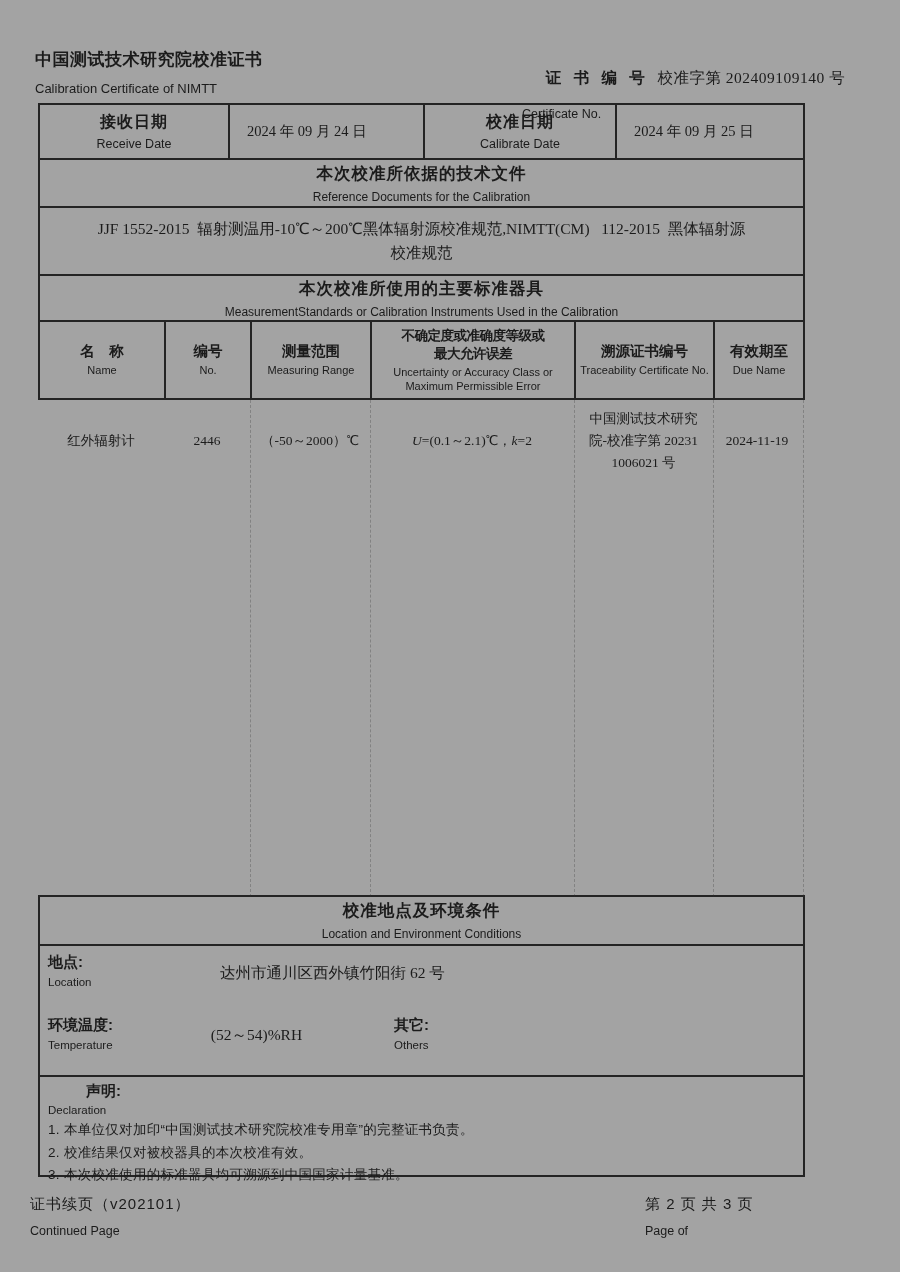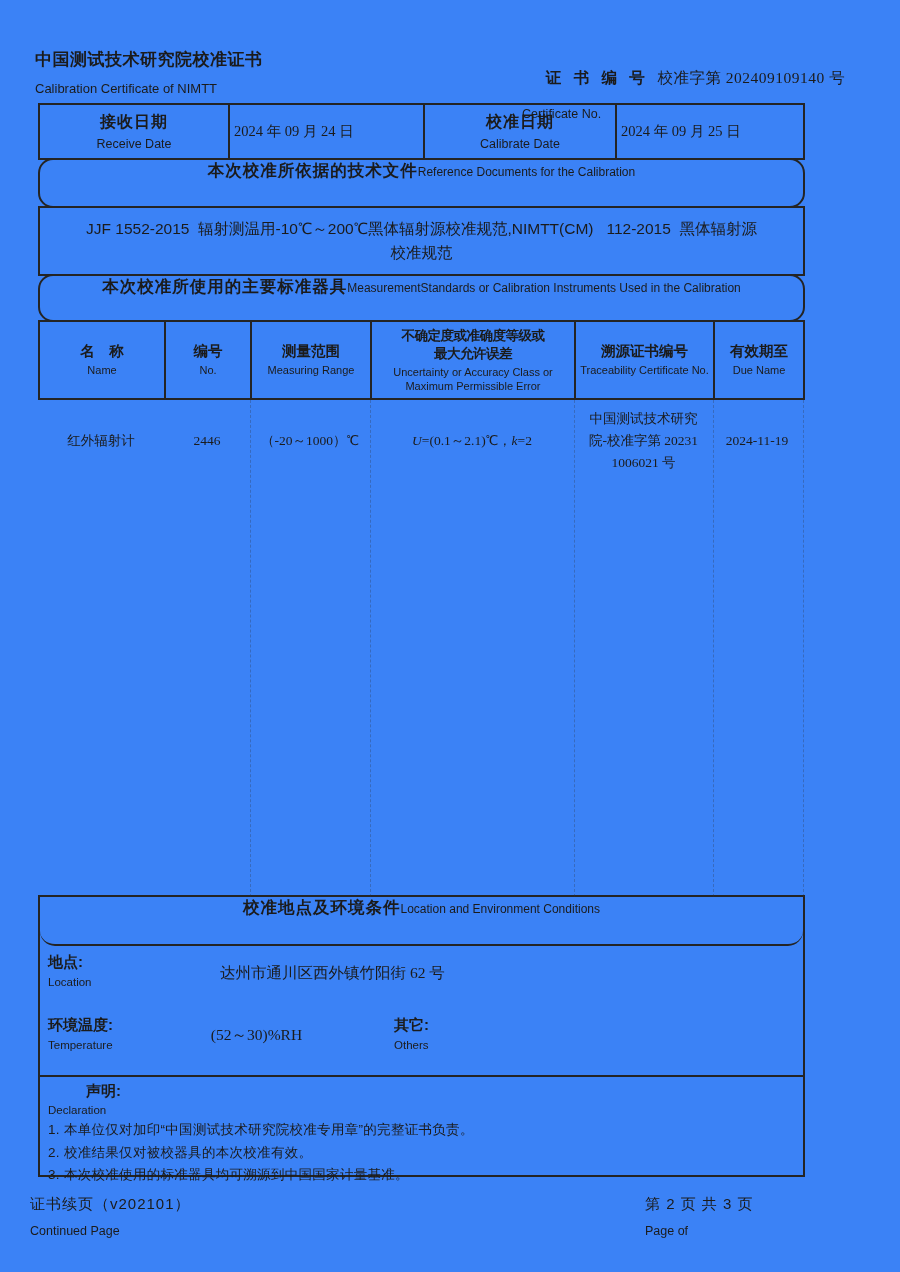--- a/index.html
+++ b/index.html
@@ -3,21 +3,21 @@
 <meta charset="utf-8">
 <style>
   * { box-sizing: border-box; margin: 0; padding: 0; }
   html, body { background: #ffffff; }
   body {
     width: 900px; height: 1272px;
     font-family: "Liberation Sans", sans-serif;
     color: #1b1b1b;
     position: relative;
   }
-  .page { position: relative; width: 900px; height: 1272px; background: #3b82f6; overflow: hidden; }
+  .page { position: relative; width: 900px; height: 1272px; background: #a3a3a3; overflow: hidden; }
 
   
   .hdr-left { position: absolute; left: 35px; top: 48px; }
   .hdr-title-cn { font-size: 17px; font-weight: bold; letter-spacing: 0.5px; }
   .hdr-title-en { font-size: 13px; margin-top: 10px; }
   .hdr-right { position: absolute; left: 520px; top: 50px; }
   .cert-line { font-size: 15.5px; white-space: pre; }
   .cert-label { font-weight: bold; letter-spacing: 4px; }
   .cert-value { font-family: "Liberation Serif", serif; letter-spacing: 0.5px; }
   .cert-en { font-size: 12.5px; margin-left: 2px; }
@@ -26,29 +26,29 @@
   .main { position: absolute; left: 38px; top: 103px; width: 767px; }
   .tbl, .boxrow { border: 2px solid #242424; background: transparent; }
   .stack { margin-top: -2px; }
 
   .dates { display: grid; grid-template-columns: 190px 195px 192px 186px; height: 57px; }
   .dates .cell { border-right: 2px solid #242424; display: flex; flex-direction: column; justify-content: center; }
   .dates .cell:last-child { border-right: none; }
   .lblblock { text-align: center; }
   .lbl-cn { font-size: 16px; font-weight: bold; letter-spacing: 1px; }
   .lbl-en { font-size: 12.5px; margin-top: 4px; }
-  .dateval { font-family: "Liberation Serif", serif; font-size: 14.5px; padding-left: 4px; white-space: pre; }
-
-  .title-row { text-align: center; display: flex; flex-direction: row; justify-content: center; border-radius: 15px; }
+  .dateval { font-family: "Liberation Serif", serif; font-size: 14.5px; padding-left: 17px; white-space: pre; }
+
+  .title-row { text-align: center; display: flex; flex-direction: column; justify-content: center; }
   .title-cn { font-size: 16.5px; font-weight: bold; letter-spacing: 1px; }
   .title-en { font-size: 12px; margin-top: 5px; }
   .h50 { height: 50px; }
   .h48 { height: 48px; }
 
-  .ref-content { height: 70px; text-align: center; font-family: Liberation Sans, sans-serif; font-size: 15.5px; padding-top: 9px; line-height: 24px; }
+  .ref-content { height: 70px; text-align: center; font-family: Liberation Serif, serif; font-size: 15.5px; padding-top: 9px; line-height: 24px; }
   .ref-line { white-space: pre-wrap; }
 
   .std-header { display: grid; grid-template-columns: 126px 86px 120px 204px 139px 88px; height: 80px; }
   .std-header .cell { border-right: 2px solid #242424; display: flex; flex-direction: column; justify-content: center; text-align: center; padding: 1px 2px; }
   .std-header .cell:last-child { border-right: none; }
   .col-cn { font-size: 14.5px; font-weight: bold; white-space: pre; }
   .col-cn.small { font-size: 13.5px; letter-spacing: -0.5px; }
   .col-en { font-size: 11px; margin-top: 3px; line-height: 13.5px; }
 
   
@@ -170,21 +170,21 @@
     <div class="data-area">
       <div class="vdash" style="left:212px"></div>
       <div class="vdash" style="left:332px"></div>
       <div class="vdash" style="left:536px"></div>
       <div class="vdash" style="left:675px"></div>
       <div class="vdash" style="left:765px"></div>
 
       <div class="data-grid">
         <div class="dcell">红外辐射计</div>
         <div class="dcell">2446</div>
-        <div class="dcell">（-20～1000）℃</div>
+        <div class="dcell">（-50～2000）℃</div>
         <div class="dcell">
           <span class="ital">U</span><span>=(0.1～2.1)℃，</span><span class="ital">k</span><span>=2</span>
         </div>
         <div class="dcell">
           <div class="trace-line">中国测试技术研究</div>
           <div class="trace-line">院-校准字第 20231</div>
           <div class="trace-line">1006021 号</div>
         </div>
         <div class="dcell">2024-11-19</div>
       </div>
@@ -202,21 +202,21 @@
           <div class="slbl-en">Location</div>
         </div>
         <div class="loc-value">达州市通川区西外镇竹阳街 62 号</div>
       </div>
 
       <div class="env-row">
         <div class="sideblock w134">
           <div class="slbl-cn">环境温度:</div>
           <div class="slbl-en">Temperature</div>
         </div>
-        <div class="env-val w160">(52～30)%RH</div>
+        <div class="env-val w160">(52～54)%RH</div>
         <div class="envgap"></div>
         <div class="sideblock">
           <div class="slbl-cn">其它:</div>
           <div class="slbl-en">Others</div>
         </div>
         <div class="env-val"></div>
       </div>
 
       <div class="decl">
         <div class="decl-cn">声明:</div>

